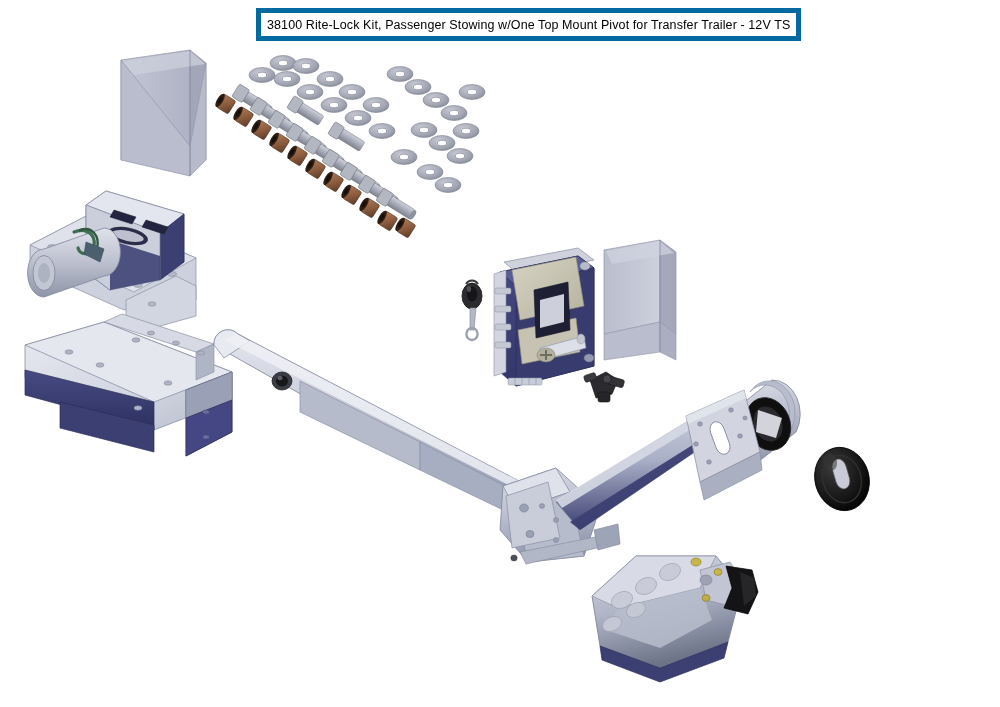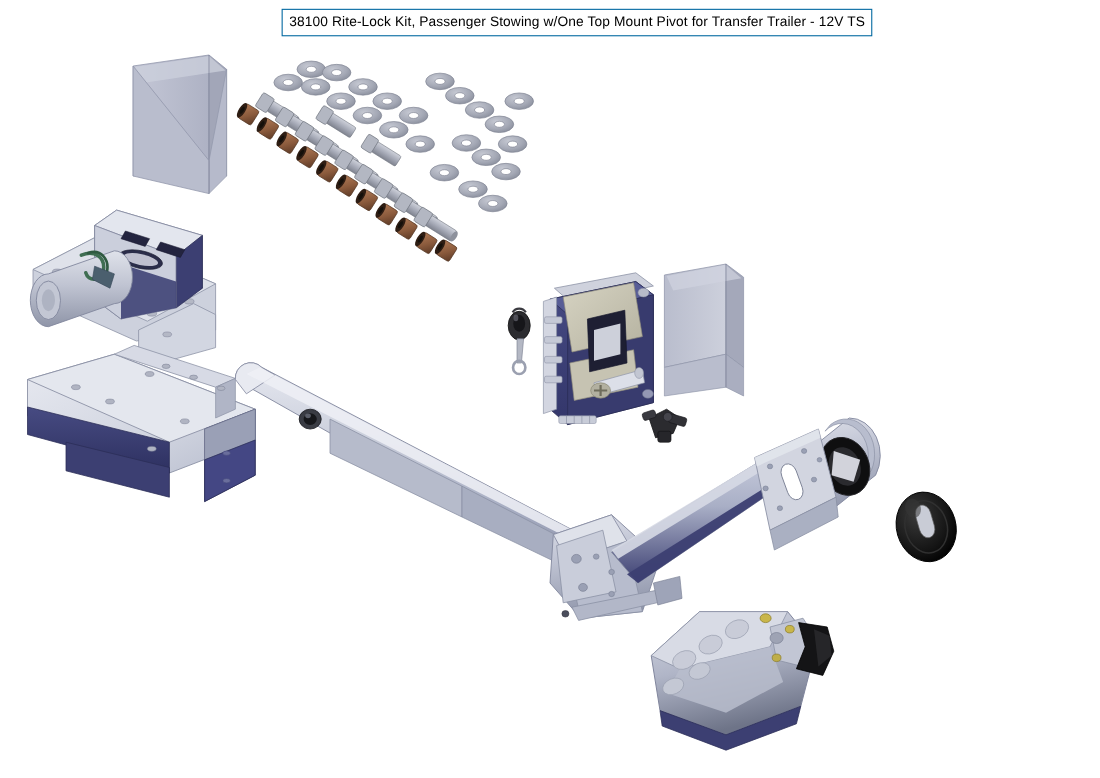--- a/index.html
+++ b/index.html
@@ -18,21 +18,21 @@
     position: absolute;
     left: 0; top: 0;
     width: 1000px;
     height: 707px;
     background: #ffffff;
   }
   .title-box {
     position: absolute;
     left: 256px;
     top: 8px;
-    border: 1px solid #0369a1;
+    border: 5px solid #0369a1;
     background: #ffffff;
     padding: 2px 6px 3px 6px;
     box-sizing: border-box;
     white-space: nowrap;
   }
   .title-text {
     font-family: "Liberation Sans", sans-serif;
     font-size: 12.5px;
     line-height: 15px;
     color: #000000;

